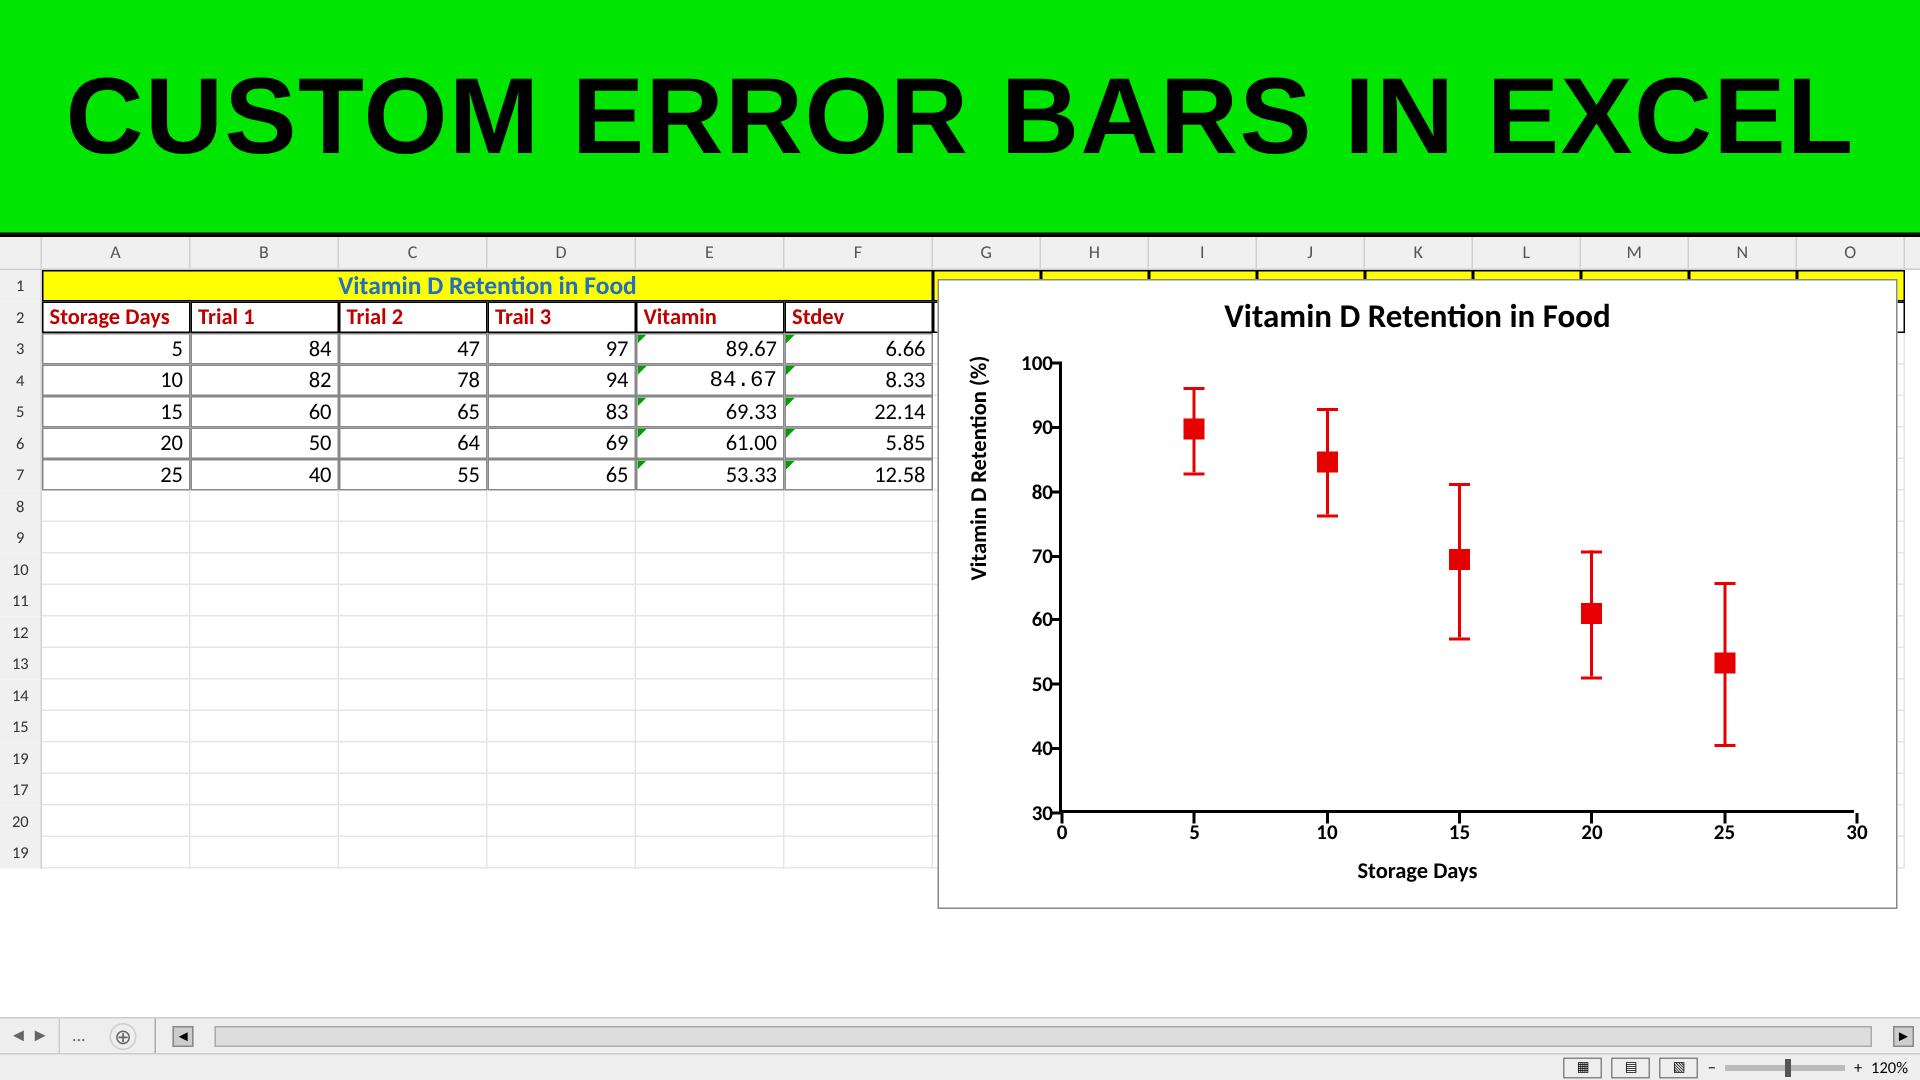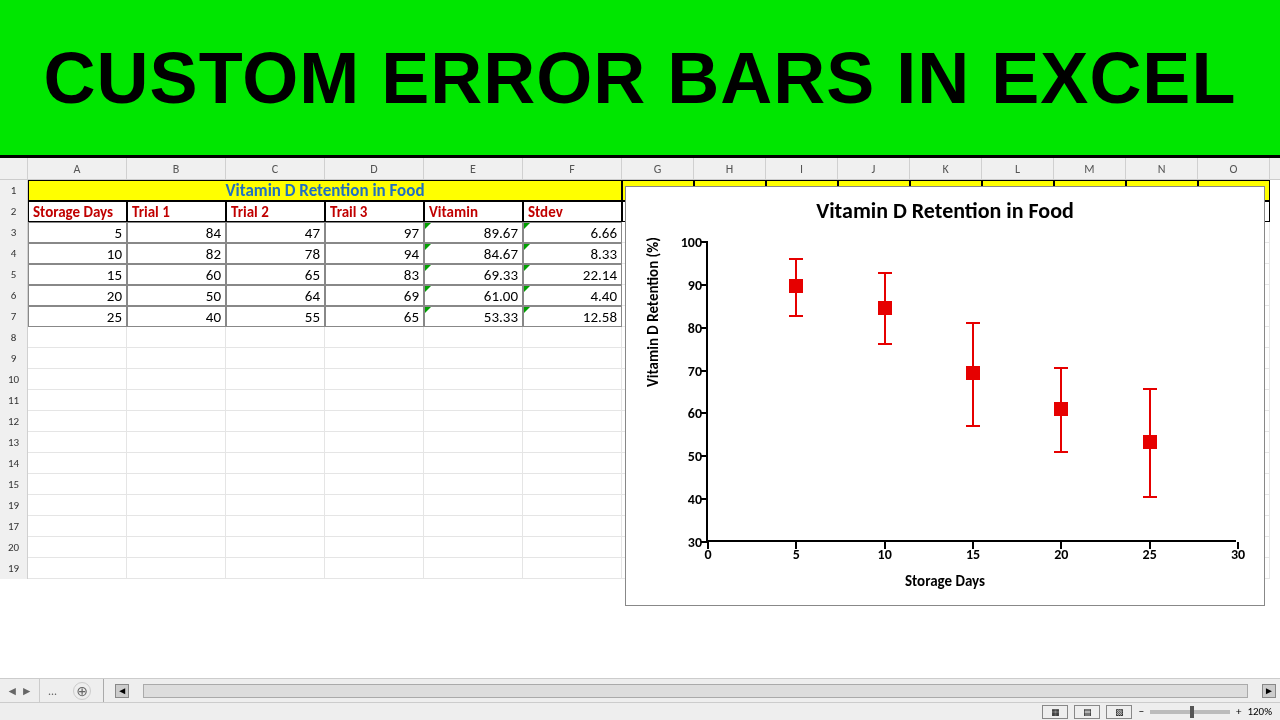--- a/index.html
+++ b/index.html
@@ -132,21 +132,21 @@
           <div class="cell" style="width: 72px; border-top: none; border-right: 1px solid rgb(229, 229, 229); border-bottom: 1px solid rgb(229, 229, 229); border-left: none; border-image: initial;"></div>
           <div class="cell" style="width: 72px; border-top: none; border-right: 1px solid rgb(229, 229, 229); border-bottom: 1px solid rgb(229, 229, 229); border-left: none; border-image: initial;"></div>
           <div class="cell" style="width: 72px; border-top: none; border-right: 1px solid rgb(229, 229, 229); border-bottom: 1px solid rgb(229, 229, 229); border-left: none; border-image: initial;"></div>
         </div>
         <div class="sheet-row data-row">
           <div class="row-hdr">4</div>
           <div class="cell r" style="width: 99px;">10</div>
           <div class="cell r" style="width: 99px;">82</div>
           <div class="cell r" style="width: 99px;">78</div>
           <div class="cell r" style="width: 99px;">94</div>
-          <div class="cell r green-tri" style="width: 99px;">84.67</div>
+          <div class="cell r green-tri" style="width: 99px; font-family: Liberation Mono, monospace;">84.67</div>
           <div class="cell r green-tri" style="width: 99px;">8.33</div>
           <div class="cell" style="width: 72px; border-top: none; border-right: 1px solid rgb(229, 229, 229); border-bottom: 1px solid rgb(229, 229, 229); border-left: none; border-image: initial;"></div>
           <div class="cell" style="width: 72px; border-top: none; border-right: 1px solid rgb(229, 229, 229); border-bottom: 1px solid rgb(229, 229, 229); border-left: none; border-image: initial;"></div>
           <div class="cell" style="width: 72px; border-top: none; border-right: 1px solid rgb(229, 229, 229); border-bottom: 1px solid rgb(229, 229, 229); border-left: none; border-image: initial;"></div>
           <div class="cell" style="width: 72px; border-top: none; border-right: 1px solid rgb(229, 229, 229); border-bottom: 1px solid rgb(229, 229, 229); border-left: none; border-image: initial;"></div>
           <div class="cell" style="width: 72px; border-top: none; border-right: 1px solid rgb(229, 229, 229); border-bottom: 1px solid rgb(229, 229, 229); border-left: none; border-image: initial;"></div>
           <div class="cell" style="width: 72px; border-top: none; border-right: 1px solid rgb(229, 229, 229); border-bottom: 1px solid rgb(229, 229, 229); border-left: none; border-image: initial;"></div>
           <div class="cell" style="width: 72px; border-top: none; border-right: 1px solid rgb(229, 229, 229); border-bottom: 1px solid rgb(229, 229, 229); border-left: none; border-image: initial;"></div>
           <div class="cell" style="width: 72px; border-top: none; border-right: 1px solid rgb(229, 229, 229); border-bottom: 1px solid rgb(229, 229, 229); border-left: none; border-image: initial;"></div>
           <div class="cell" style="width: 72px; border-top: none; border-right: 1px solid rgb(229, 229, 229); border-bottom: 1px solid rgb(229, 229, 229); border-left: none; border-image: initial;"></div>
@@ -169,21 +169,21 @@
           <div class="cell" style="width: 72px; border-top: none; border-right: 1px solid rgb(229, 229, 229); border-bottom: 1px solid rgb(229, 229, 229); border-left: none; border-image: initial;"></div>
           <div class="cell" style="width: 72px; border-top: none; border-right: 1px solid rgb(229, 229, 229); border-bottom: 1px solid rgb(229, 229, 229); border-left: none; border-image: initial;"></div>
         </div>
         <div class="sheet-row data-row">
           <div class="row-hdr">6</div>
           <div class="cell r" style="width: 99px;">20</div>
           <div class="cell r" style="width: 99px;">50</div>
           <div class="cell r" style="width: 99px;">64</div>
           <div class="cell r" style="width: 99px;">69</div>
           <div class="cell r green-tri" style="width: 99px;">61.00</div>
-          <div class="cell r green-tri" style="width: 99px;">4.40</div>
+          <div class="cell r green-tri" style="width: 99px;">5.85</div>
           <div class="cell" style="width: 72px; border-top: none; border-right: 1px solid rgb(229, 229, 229); border-bottom: 1px solid rgb(229, 229, 229); border-left: none; border-image: initial;"></div>
           <div class="cell" style="width: 72px; border-top: none; border-right: 1px solid rgb(229, 229, 229); border-bottom: 1px solid rgb(229, 229, 229); border-left: none; border-image: initial;"></div>
           <div class="cell" style="width: 72px; border-top: none; border-right: 1px solid rgb(229, 229, 229); border-bottom: 1px solid rgb(229, 229, 229); border-left: none; border-image: initial;"></div>
           <div class="cell" style="width: 72px; border-top: none; border-right: 1px solid rgb(229, 229, 229); border-bottom: 1px solid rgb(229, 229, 229); border-left: none; border-image: initial;"></div>
           <div class="cell" style="width: 72px; border-top: none; border-right: 1px solid rgb(229, 229, 229); border-bottom: 1px solid rgb(229, 229, 229); border-left: none; border-image: initial;"></div>
           <div class="cell" style="width: 72px; border-top: none; border-right: 1px solid rgb(229, 229, 229); border-bottom: 1px solid rgb(229, 229, 229); border-left: none; border-image: initial;"></div>
           <div class="cell" style="width: 72px; border-top: none; border-right: 1px solid rgb(229, 229, 229); border-bottom: 1px solid rgb(229, 229, 229); border-left: none; border-image: initial;"></div>
           <div class="cell" style="width: 72px; border-top: none; border-right: 1px solid rgb(229, 229, 229); border-bottom: 1px solid rgb(229, 229, 229); border-left: none; border-image: initial;"></div>
           <div class="cell" style="width: 72px; border-top: none; border-right: 1px solid rgb(229, 229, 229); border-bottom: 1px solid rgb(229, 229, 229); border-left: none; border-image: initial;"></div>
         </div>

